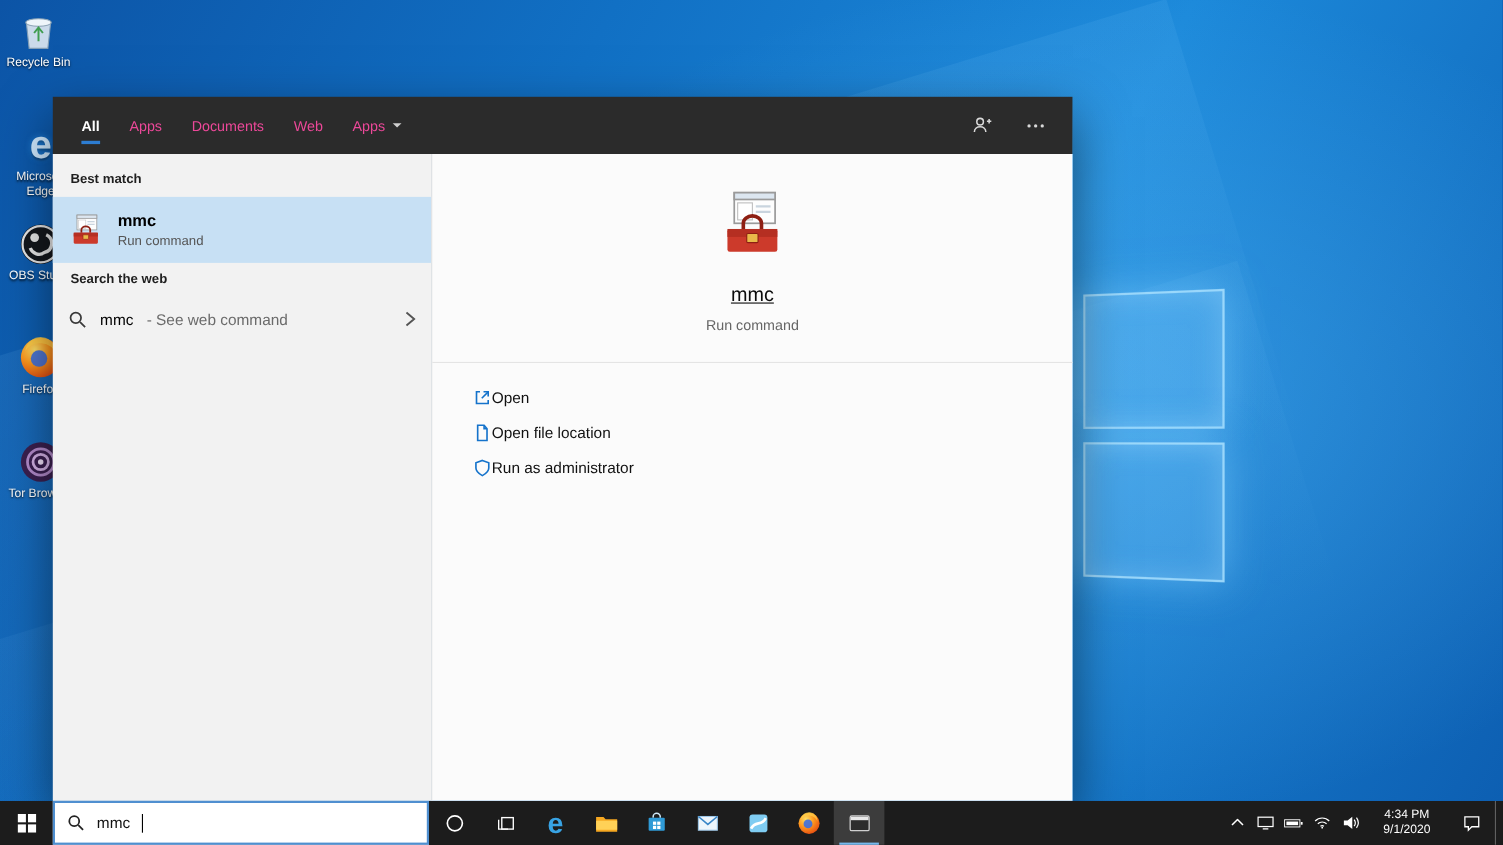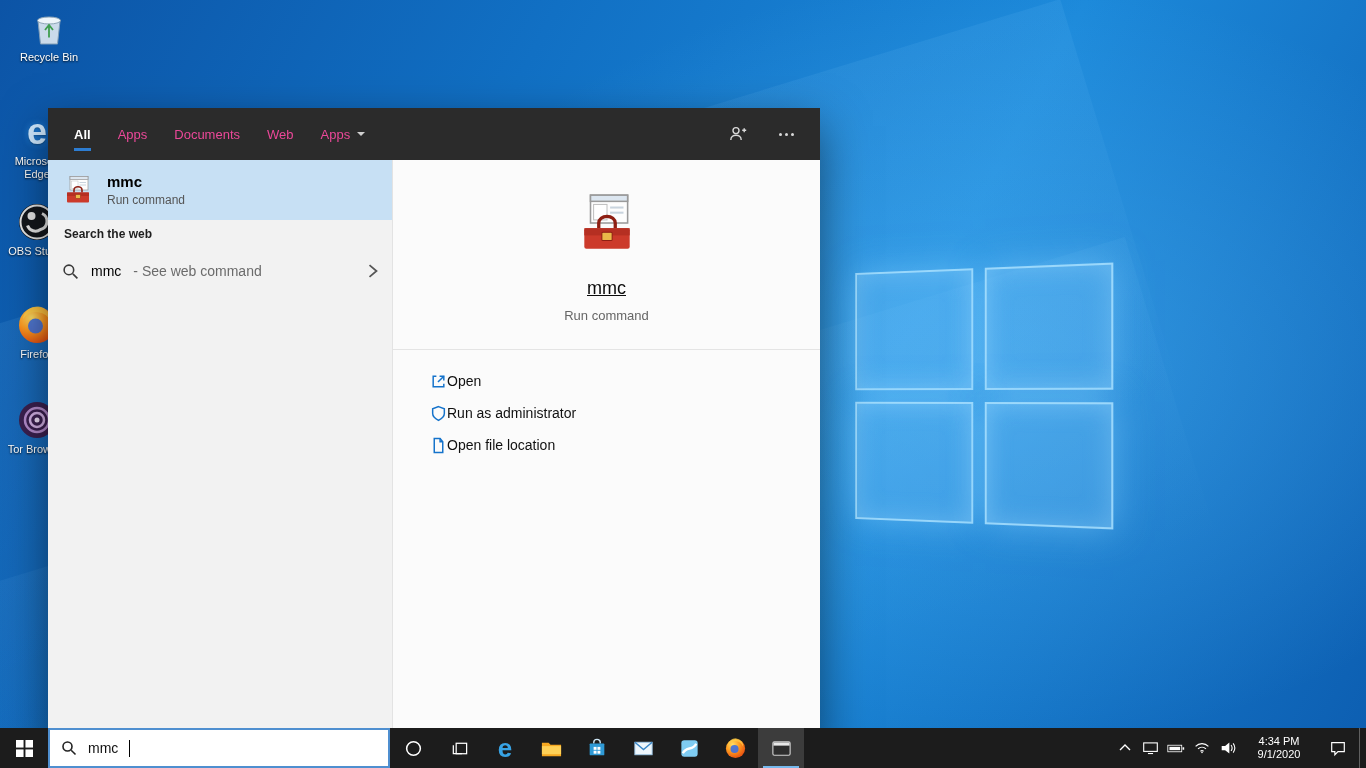--- a/index.html
+++ b/index.html
@@ -27,27 +27,27 @@
   }
   .win-logo .pane{
     background:rgba(125,205,255,.27);
     border:2px solid rgba(175,228,255,.8);
     box-shadow:0 0 32px rgba(125,205,255,.5), inset 0 0 26px rgba(165,222,255,.35);
   }
   
   .desktop-icon{position:absolute;width:70px;text-align:center;color:#fff;z-index:1;}
   .desktop-icon .glyph{width:40px;height:40px;margin:0 auto 3px;display:block;}
   .desktop-icon .dlabel{font-size:11px;line-height:13px;text-shadow:0 1px 2px rgba(0,0,0,.85);}
-  .di-0{left:14px;top:8px}.di-1{left:2px;top:112px}.di-2{left:2px;top:202px}
+  .di-0{left:0;top:8px}.di-1{left:2px;top:112px}.di-2{left:2px;top:202px}
   .di-3{left:2px;top:305px}.di-4{left:2px;top:400px}
   .edge-letter{display:block;width:40px;height:40px;margin:0 auto 3px;font-size:36px;line-height:40px;
     font-weight:bold;color:#cfe9ff;text-shadow:0 0 6px rgba(40,140,230,.9),0 1px 2px rgba(0,0,0,.5);}
   
-  .search-panel{position:absolute;left:48px;top:88px;width:772px;height:640px;z-index:10;
-    display:flex;flex-direction:column;box-shadow:0 18px 44px rgba(0,0,0,.5);margin-top:20px;}
+  .search-panel{position:absolute;left:48px;top:88px;width:927px;height:640px;z-index:10;
+    display:flex;flex-direction:column;box-shadow:0 18px 44px rgba(0,0,0,.5);}
   .panel-header{height:52px;flex:0 0 52px;background:#2b2b2b;display:flex;align-items:center;
     padding:0 24px 0 26px;}
   .tabs{display:flex;gap:27px;height:100%;align-items:stretch;}
   .tab{color:#ec4899;font-size:13px;display:flex;align-items:center;position:relative;cursor:default;}
   .tab.active{color:#fff;font-weight:bold;}
   .tab.active::after{content:"";position:absolute;left:0;right:0;bottom:9px;height:3px;background:#2d7dd2;}
   .tab .dd-caret{width:0;height:0;border:4px solid transparent;border-top-color:#cfcfcf;
     margin-left:7px;margin-top:4px;display:inline-block;}
   .header-right{margin-left:auto;display:flex;align-items:center;gap:28px;}
   .hicon{width:20px;height:20px;display:flex;align-items:center;justify-content:center;}
@@ -195,20 +195,21 @@
             <i></i>
             <i></i>
           </span>
       </span>
     </div>
   </div>
 
   <div class="panel-body">
 
     <div class="left-col">
+      <div class="section-label">Best match</div>
 
       <div class="best-row">
         <svg class="mmc-ic" viewBox="0 0 64 64">
           <rect x="16" y="5" width="36" height="27" fill="#fdfdfd" stroke="#9a9a9a" stroke-width="1.5"></rect>
           <rect x="16" y="5" width="36" height="6" fill="#dce6f0" stroke="#9a9a9a" stroke-width="1.5"></rect>
           <rect x="19" y="14" width="13" height="15" fill="#fff" stroke="#c0c0c0"></rect>
           <line x1="35" y1="17" x2="48" y2="17" stroke="#c9d4de" stroke-width="2"></line>
           <line x1="35" y1="22" x2="48" y2="22" stroke="#c9d4de" stroke-width="2"></line>
           <path d="M24 37 v-5 a8 6.5 0 0 1 16 0 v5" fill="none" stroke="#8e1f13" stroke-width="3.2"></path>
           <rect x="10" y="37" width="44" height="20" rx="2" fill="#cc3a2b"></rect>
@@ -256,30 +257,30 @@
         <div class="action-row">
           <svg class="aicon" viewBox="0 0 16 16" fill="none" stroke="#1573cb" stroke-width="1.4">
             <path d="M6 3 H3 V13 H13 V10"></path>
               <path d="M9 3 H13 V7"></path>
               <path d="M13 3 L7.5 8.5"></path>
           </svg>
           <span>Open</span>
         </div>
         <div class="action-row">
           <svg class="aicon" viewBox="0 0 16 16" fill="none" stroke="#1573cb" stroke-width="1.4">
-            <path d="M8 1.5 L13.5 3.5 V8 C13.5 11.5 8 14.5 8 14.5 C8 14.5 2.5 11.5 2.5 8 V3.5 Z"></path>
-          </svg>
-          <span>Run as administrator</span>
-        </div>
-        <div class="action-row">
-          <svg class="aicon" viewBox="0 0 16 16" fill="none" stroke="#1573cb" stroke-width="1.4">
             <path d="M9.5 1.5 H4 V14.5 H12 V4.5 Z"></path>
               <path d="M9.5 1.5 V4.5 H12"></path>
           </svg>
           <span>Open file location</span>
+        </div>
+        <div class="action-row">
+          <svg class="aicon" viewBox="0 0 16 16" fill="none" stroke="#1573cb" stroke-width="1.4">
+            <path d="M8 1.5 L13.5 3.5 V8 C13.5 11.5 8 14.5 8 14.5 C8 14.5 2.5 11.5 2.5 8 V3.5 Z"></path>
+          </svg>
+          <span>Run as administrator</span>
         </div>
       </div>
     </div>
 
   </div>
 </div>
 
 <div class="taskbar">
 
   <div class="tb-btn start-btn">

